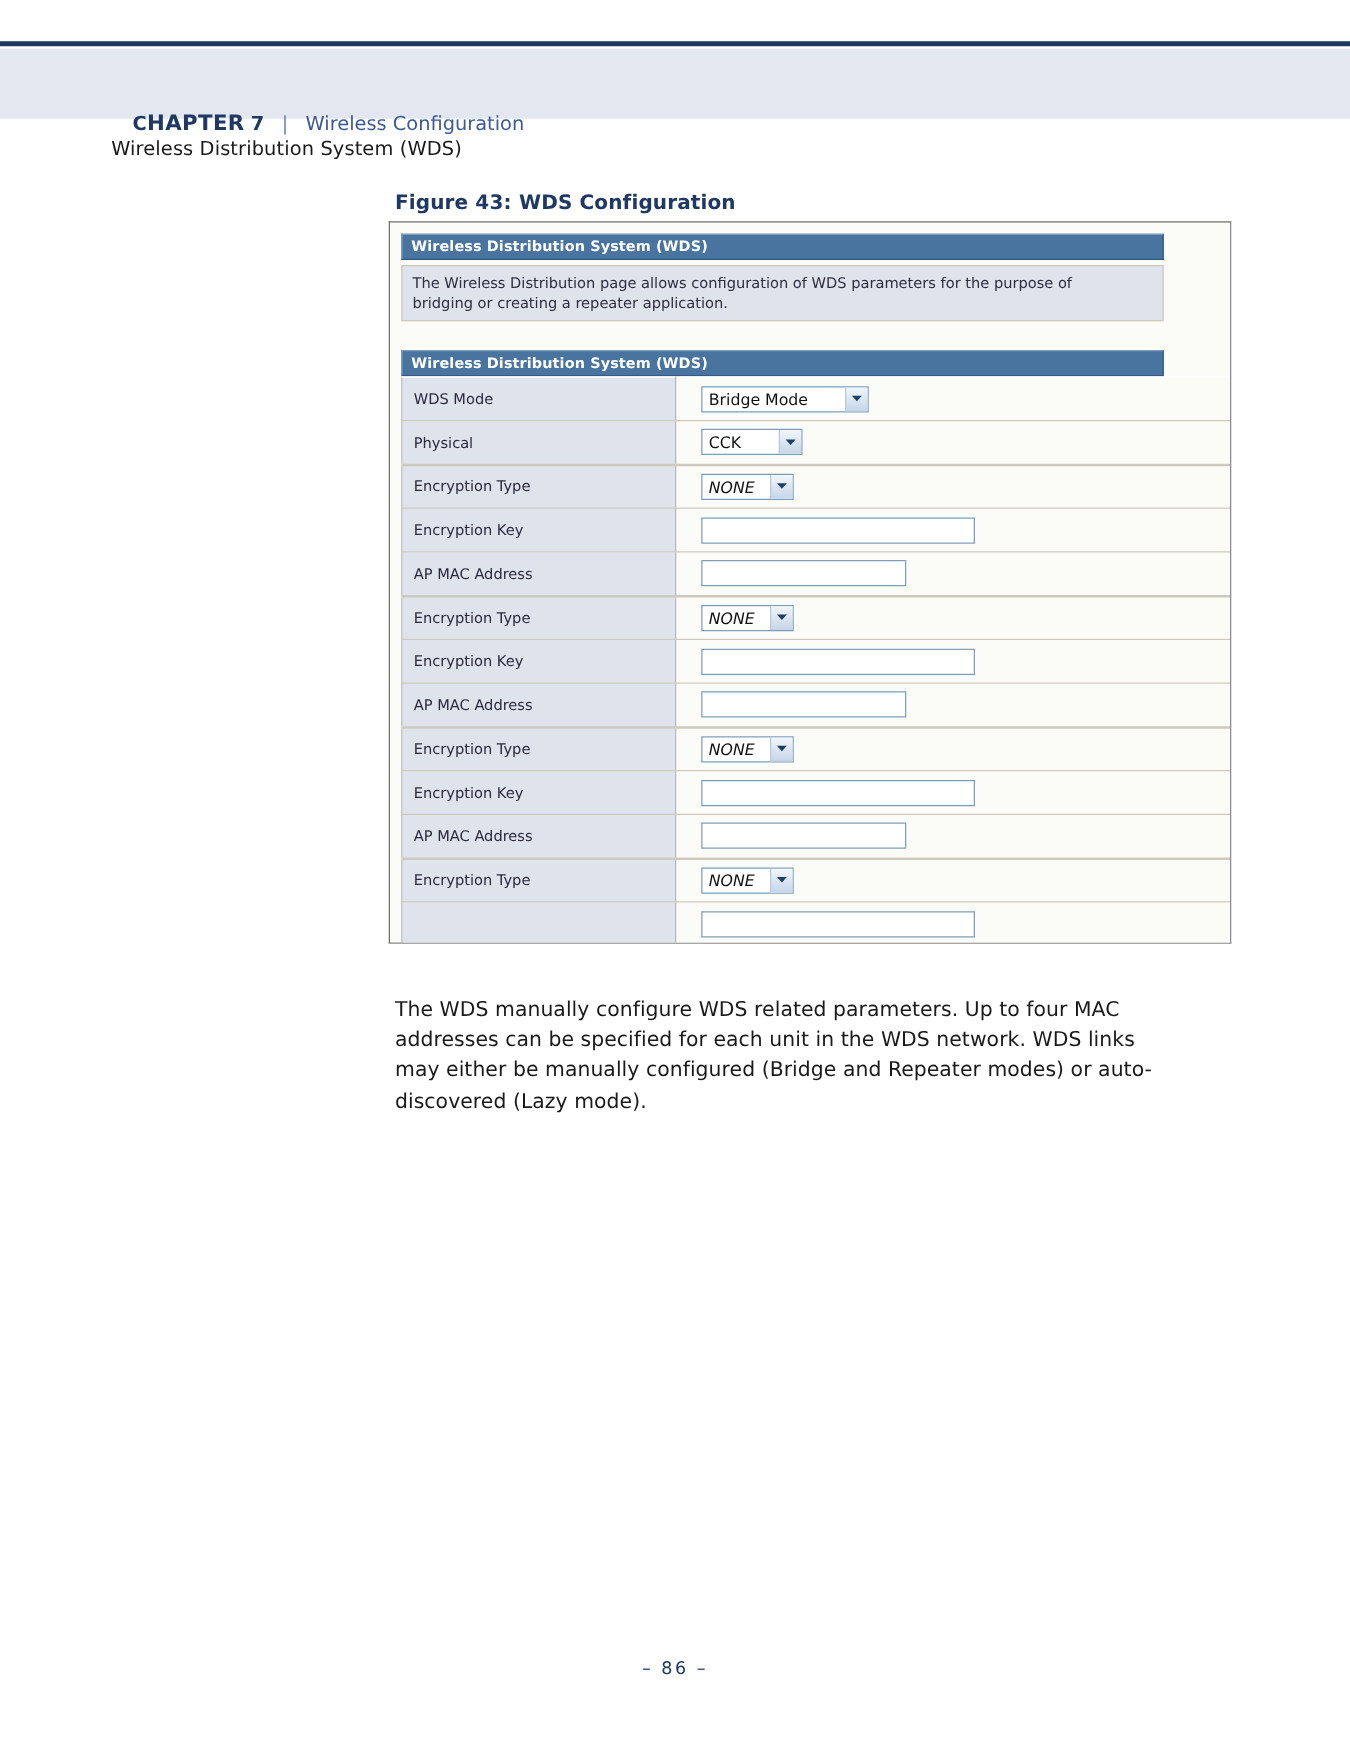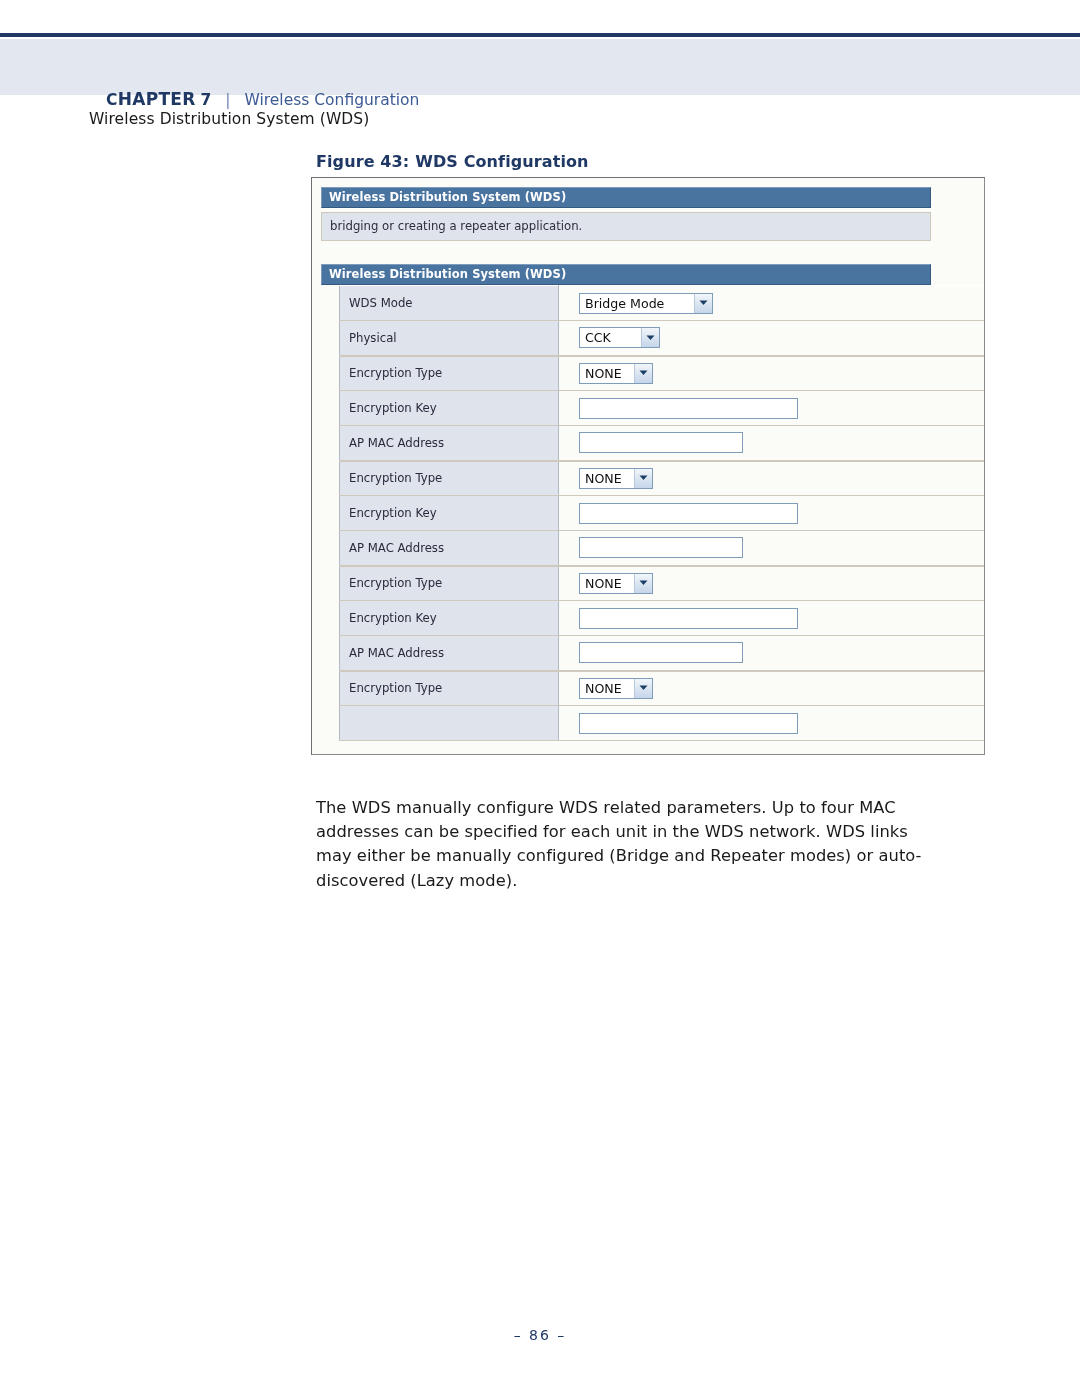--- a/index.html
+++ b/index.html
@@ -142,21 +142,20 @@
   }
   .panel-desc span { display: block; white-space: nowrap; }
 
   .panel-gap { height: 23px; }
 
   
   .form-table {
     border-collapse: collapse;
     width: 732px;
     table-layout: fixed;
-    margin-left: 18px;
   }
   .form-table tr { height: 35px; }
   .form-table td {
     padding: 0;
     vertical-align: middle;
   }
   td.lbl {
     width: 219px;
     background: #dfe3ec;
     border-top: 1px solid #ffffff;
@@ -205,21 +204,21 @@
     width: 17px;
     background: linear-gradient(to bottom, #f2f6fb 0%, #d9e4f1 55%, #c5d5ea 100%);
     border-left: 1px solid #b9c9dc;
     display: flex;
     align-items: center;
     justify-content: center;
   }
   .xp-select .sel-arrow svg { display: block; }
   .sel-w-wide .sel-text { min-width: 103px; }
   .sel-w-mid  .sel-text { min-width: 50px; }
-  .sel-w-none .sel-text { min-width: 43px; }
+  .sel-w-none .sel-text { min-width: 43px; font-style: italic; }
 
   
   .xp-input {
     height: 21px;
     background: #ffffff;
     border: 1px solid #7f9db9;
     box-sizing: border-box;
     vertical-align: middle;
     display: inline-block;
   }
@@ -268,20 +267,21 @@
 <div class="figure-caption">
   <span>Figure 43:</span><span class="fig-gap"></span><span>WDS Configuration</span>
 </div>
 
 <div class="shot">
   <div class="shot-inner">
 
     <div class="panel-title">Wireless Distribution System (WDS)</div>
 
     <div class="panel-desc">
+      <span>The Wireless Distribution page allows configuration of WDS parameters for the purpose of</span>
       <span>bridging or creating a repeater application.</span>
     </div>
 
     <div class="panel-gap"></div>
 
     <div class="panel-title">Wireless Distribution System (WDS)</div>
 
     <table class="form-table">
       <tbody id="form-body">
           <tr>

